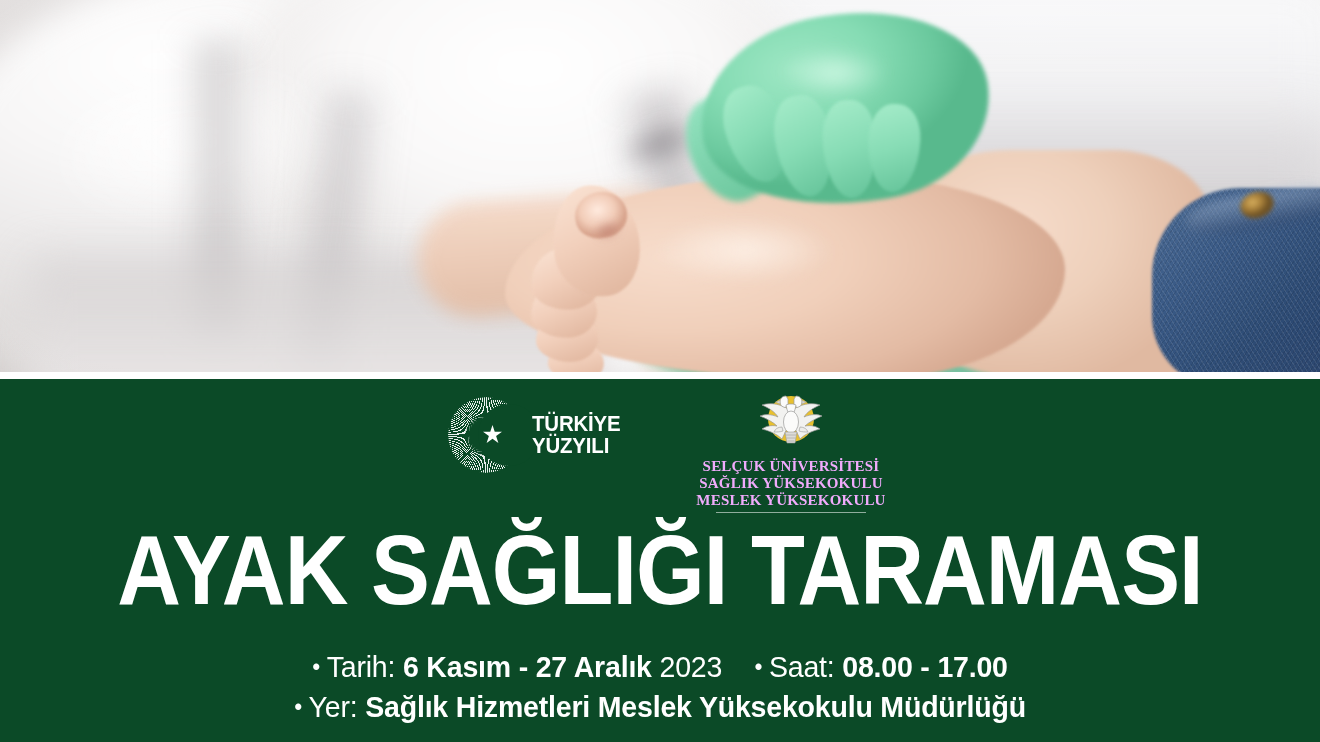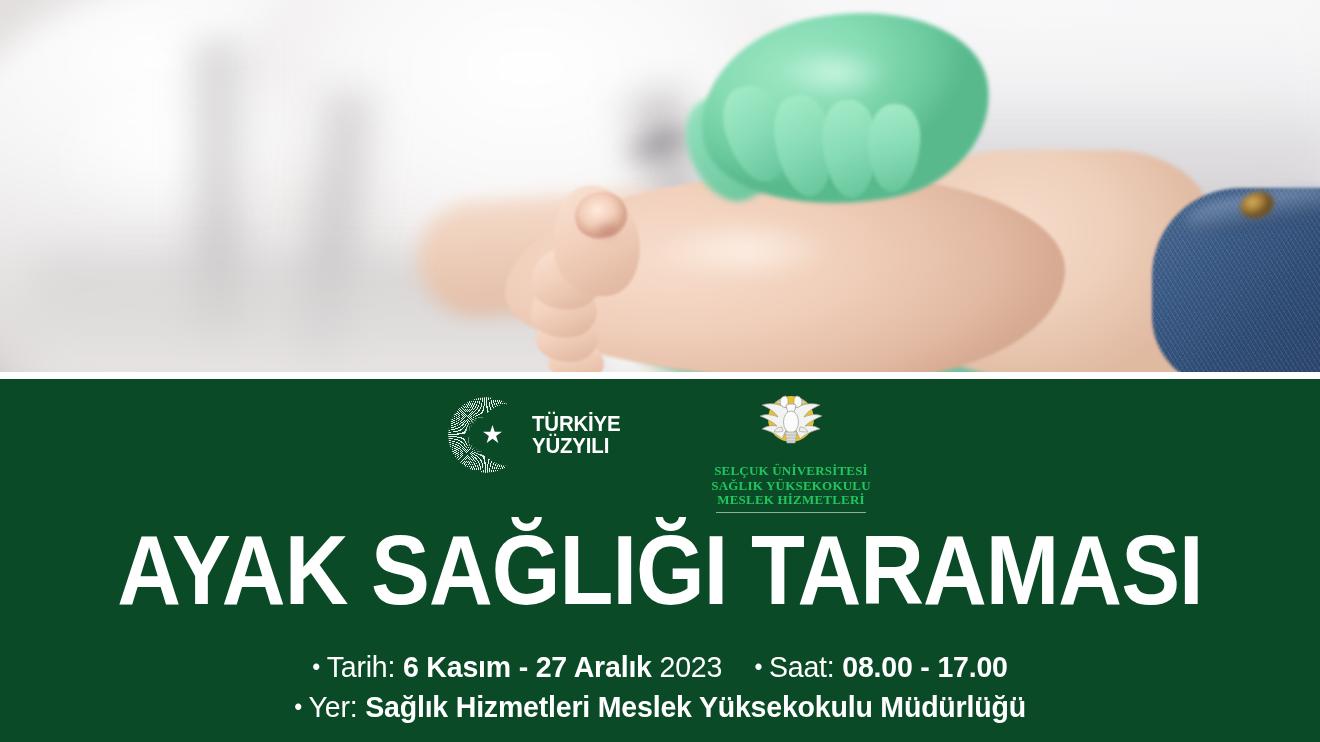--- a/index.html
+++ b/index.html
@@ -373,25 +373,25 @@
     left: 696px; top: 0px;
     width: 190px; height: 110px;
     text-align: center;
   }
   #su-crest {
     position: relative;
     width: 84px; height: 60px;
     margin: 0 auto;
   }
   #su-wordmark {
-    margin-top: 13px;
-    color: #22c55e;
+    margin-top: 7px;
+    color: #f0abfc;
     font-family: "Liberation Serif", "DejaVu Serif", serif;
     font-weight: 700;
-    font-size: 13px;
+    font-size: 15px;
     line-height: 1.12;
     letter-spacing: .2px;
     white-space: nowrap;
   }
   #su-rule {
     width: 150px;
     height: 1px;
     background: rgba(255,255,255,.55);
     margin: 4px auto 0;
   }
@@ -531,21 +531,21 @@
             <path d="M66 72 C58 72 52 76 50 82 C56 82 62 82 68 80 Z" fill="#ededea" stroke="#9a9a98" stroke-width="1.2"></path>
             <path d="M102 72 C110 72 116 76 118 82 C112 82 106 82 100 80 Z" fill="#ededea" stroke="#9a9a98" stroke-width="1.2"></path>
 
             <path d="M72 82 L96 82 L92 104 L76 104 Z" fill="#dddcd8" stroke="#9a9a98" stroke-width="1.2"></path>
             <path d="M74 88 L94 88 M75 94 L93 94 M77 100 L91 100" stroke="#9a9a98" stroke-width="1.1"></path>
           </svg>
         </div>
         <div id="su-wordmark">
           <div>SELÇUK ÜNİVERSİTESİ</div>
           <div>SAĞLIK YÜKSEKOKULU</div>
-          <div>MESLEK HİZMETLERİ</div>
+          <div>MESLEK YÜKSEKOKULU</div>
         </div>
         <div id="su-rule"></div>
       </div>
 
     </div>
 
     <div id="headline">AYAK SAĞLIĞI TARAMASI</div>
 
     <div id="details">
 

